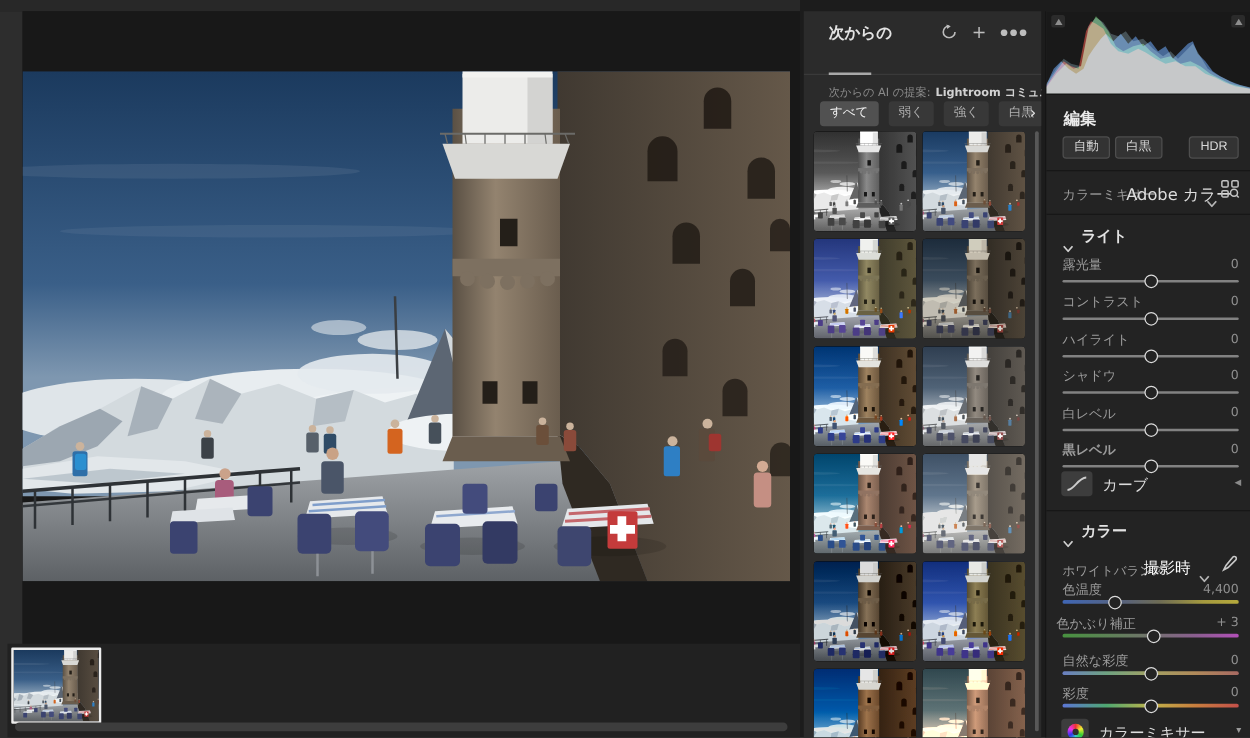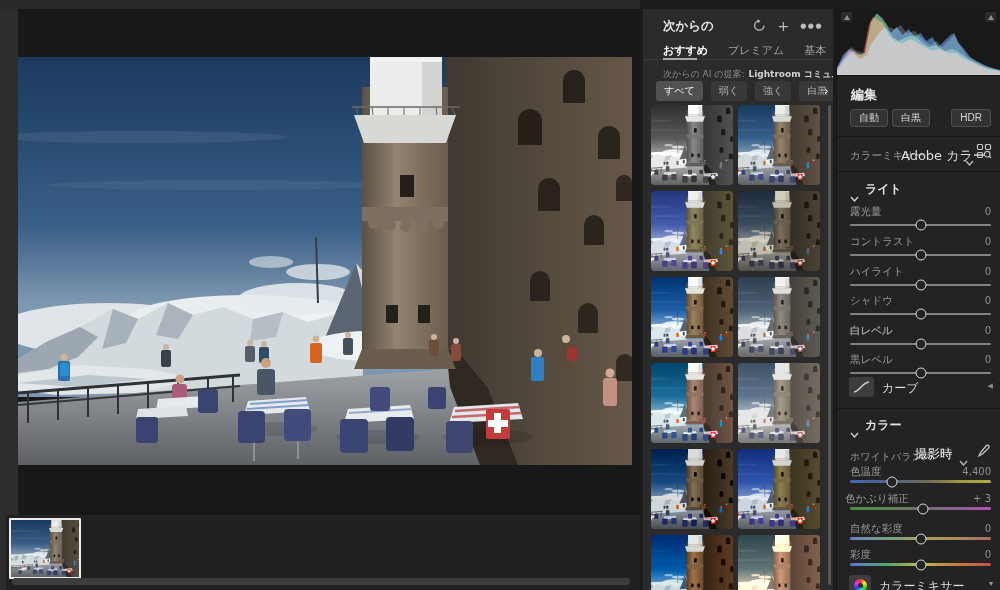--- a/index.html
+++ b/index.html
@@ -287,25 +287,20 @@
     <div class="abs pp-icons">
       <span class="ic">
         <svg width="13" height="12" viewBox="0 0 13 12">
             <path d="M11,6.5 A4.7,4.7 0 1 1 6.3,1.8" fill="none" stroke="#bdbdbd" stroke-width="1.3"></path>
             <path d="M4.2,0.5 L7.6,1.9 L4.8,4.2 Z" fill="#bdbdbd"></path>
           </svg>
       </span>
       <span class="ic ic-plus">+</span>
       <span class="ic ic-more">●●●</span>
     </div>
-    <div class="abs pp-tabs">
-      <span class="pp-tab active">おすすめ</span>
-      <span class="pp-tab">プレミアム</span>
-      <span class="pp-tab">基本</span>
-    </div>
     <div class="abs pp-tabline"></div>
     <div class="abs pp-tabunder"></div>
     <div class="abs pp-suggest">
       <span>次からの AI の提案:</span><b>Lightroom コミュニティ</b>
     </div>
     <div class="abs pp-chips">
       <span class="chip active">すべて</span>
       <span class="chip">弱く</span>
       <span class="chip">強く</span>
       <span class="chip">白黒</span>
@@ -441,27 +436,27 @@
     <div class="abs sl-track" style="top:275px;">
         <div class="sl-knob" style="left:50%;"></div>
       </div>
 
     <span class="abs lbl" style="left:13px;top:285px;">シャドウ</span>
     <span class="abs val" style="right:9px;top:286px;">0</span>
     <div class="abs sl-track" style="top:304px;">
         <div class="sl-knob" style="left:50%;"></div>
       </div>
 
-    <span class="abs lbl" style="left:13px;top:315px;font-weight:bold;">白レベル</span>
+    <span class="abs lbl" style="left:13px;top:315px;">白レベル</span>
     <span class="abs val" style="right:9px;top:316px;">0</span>
     <div class="abs sl-track" style="top:334px;">
         <div class="sl-knob" style="left:50%;"></div>
       </div>
 
-    <span class="abs lbl" style="left:13px;top:344px;">黒レベル</span>
+    <span class="abs lbl" style="left:13px;top:344px;font-weight:bold;">黒レベル</span>
     <span class="abs val" style="right:9px;top:345px;">0</span>
     <div class="abs sl-track" style="top:363px;">
         <div class="sl-knob" style="left:50%;"></div>
       </div>
 
     <div class="abs tool-box" style="left:12px;top:368px;width:25px;height:20px;">
       <svg width="19" height="14" viewBox="0 0 19 14">
           <path d="M2,12 C8,11.5 10,2.5 17,2" fill="none" stroke="#cccccc" stroke-width="1.5"></path>
         </svg>
     </div>

